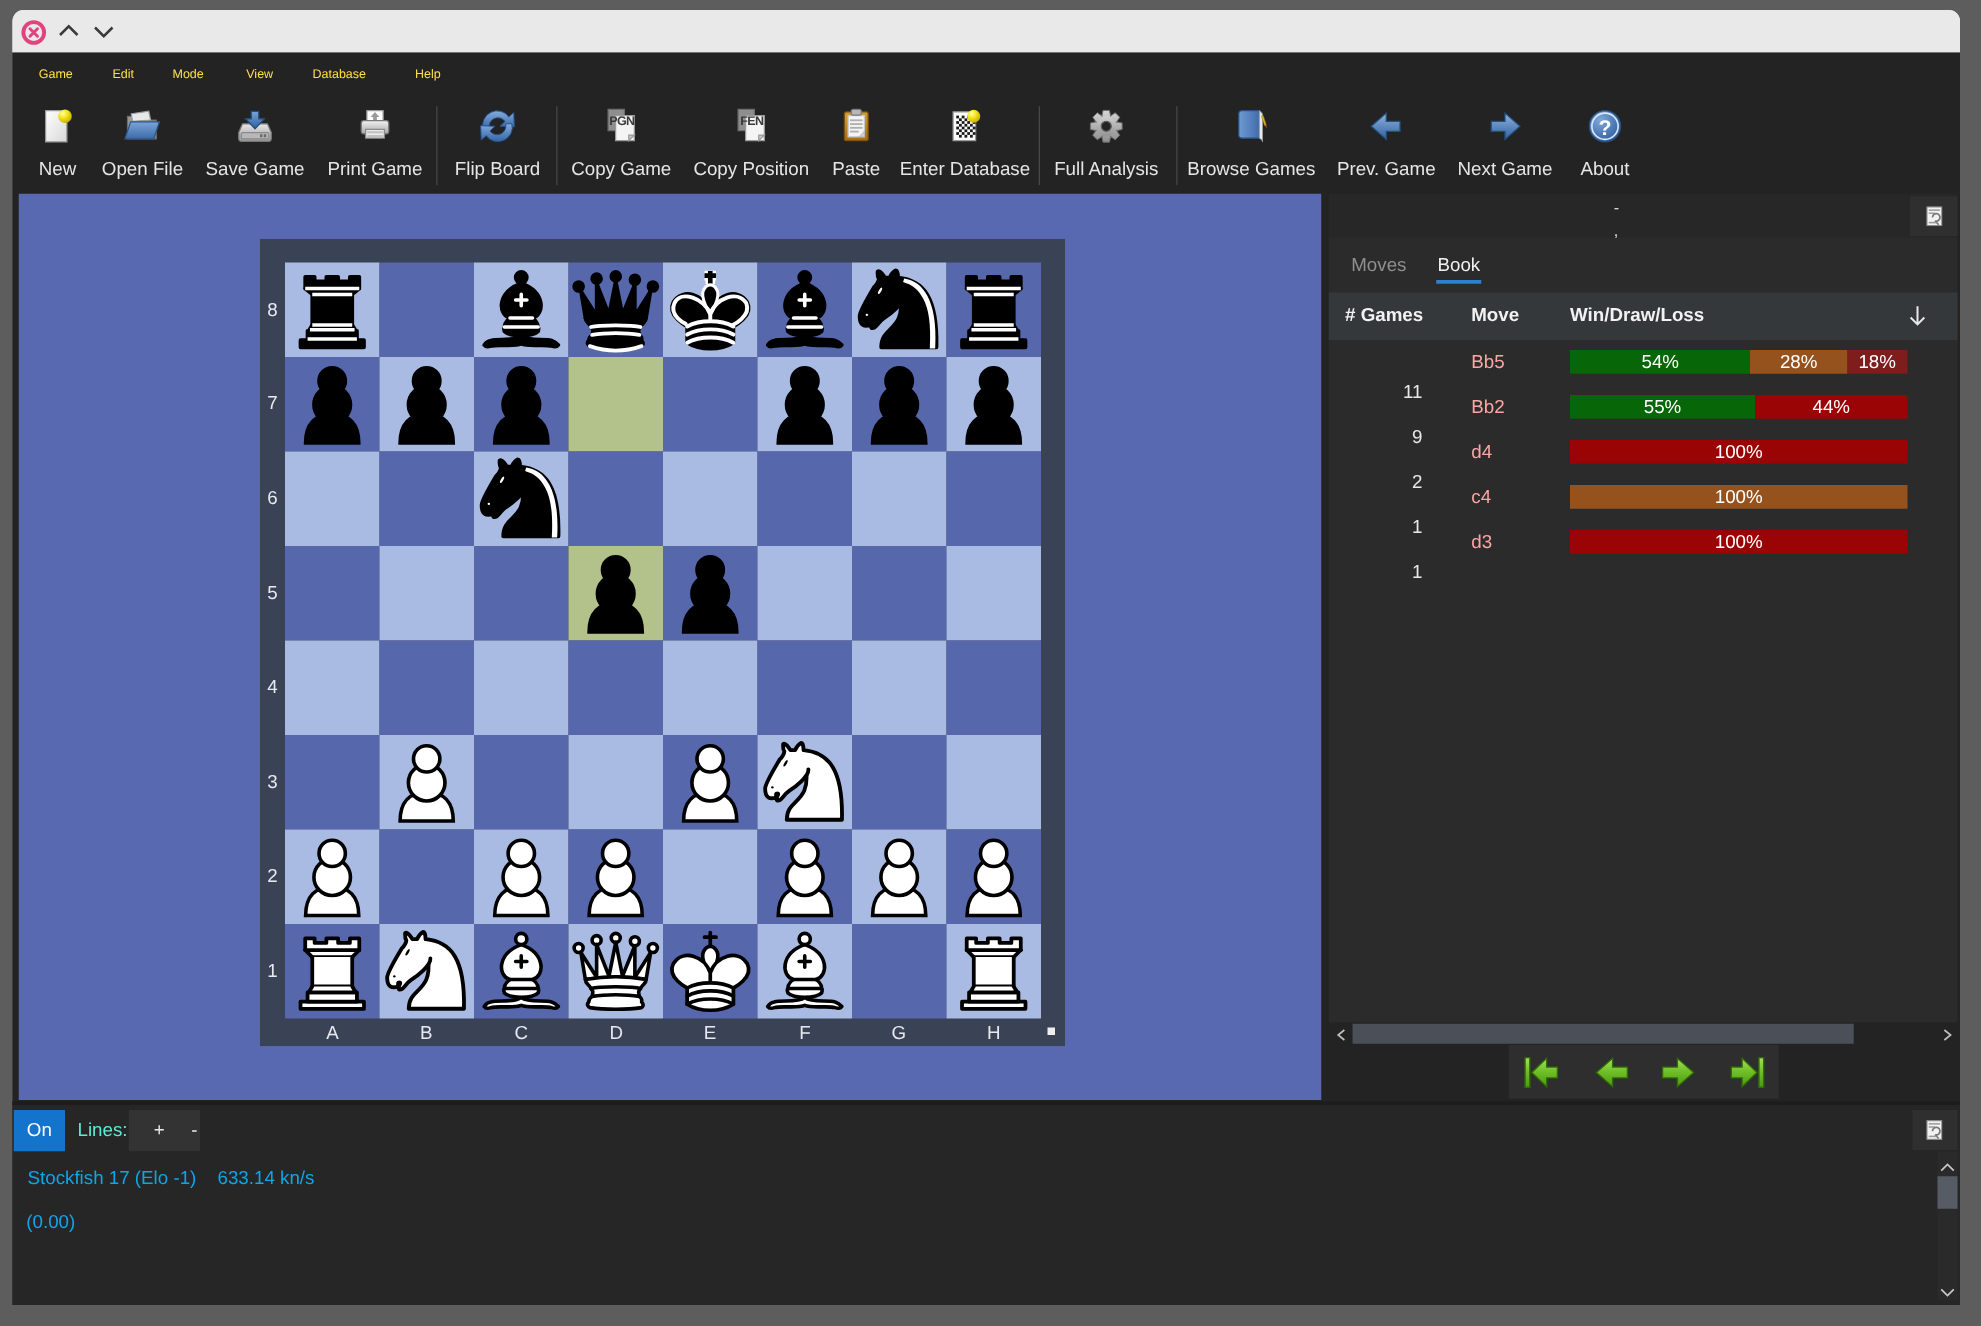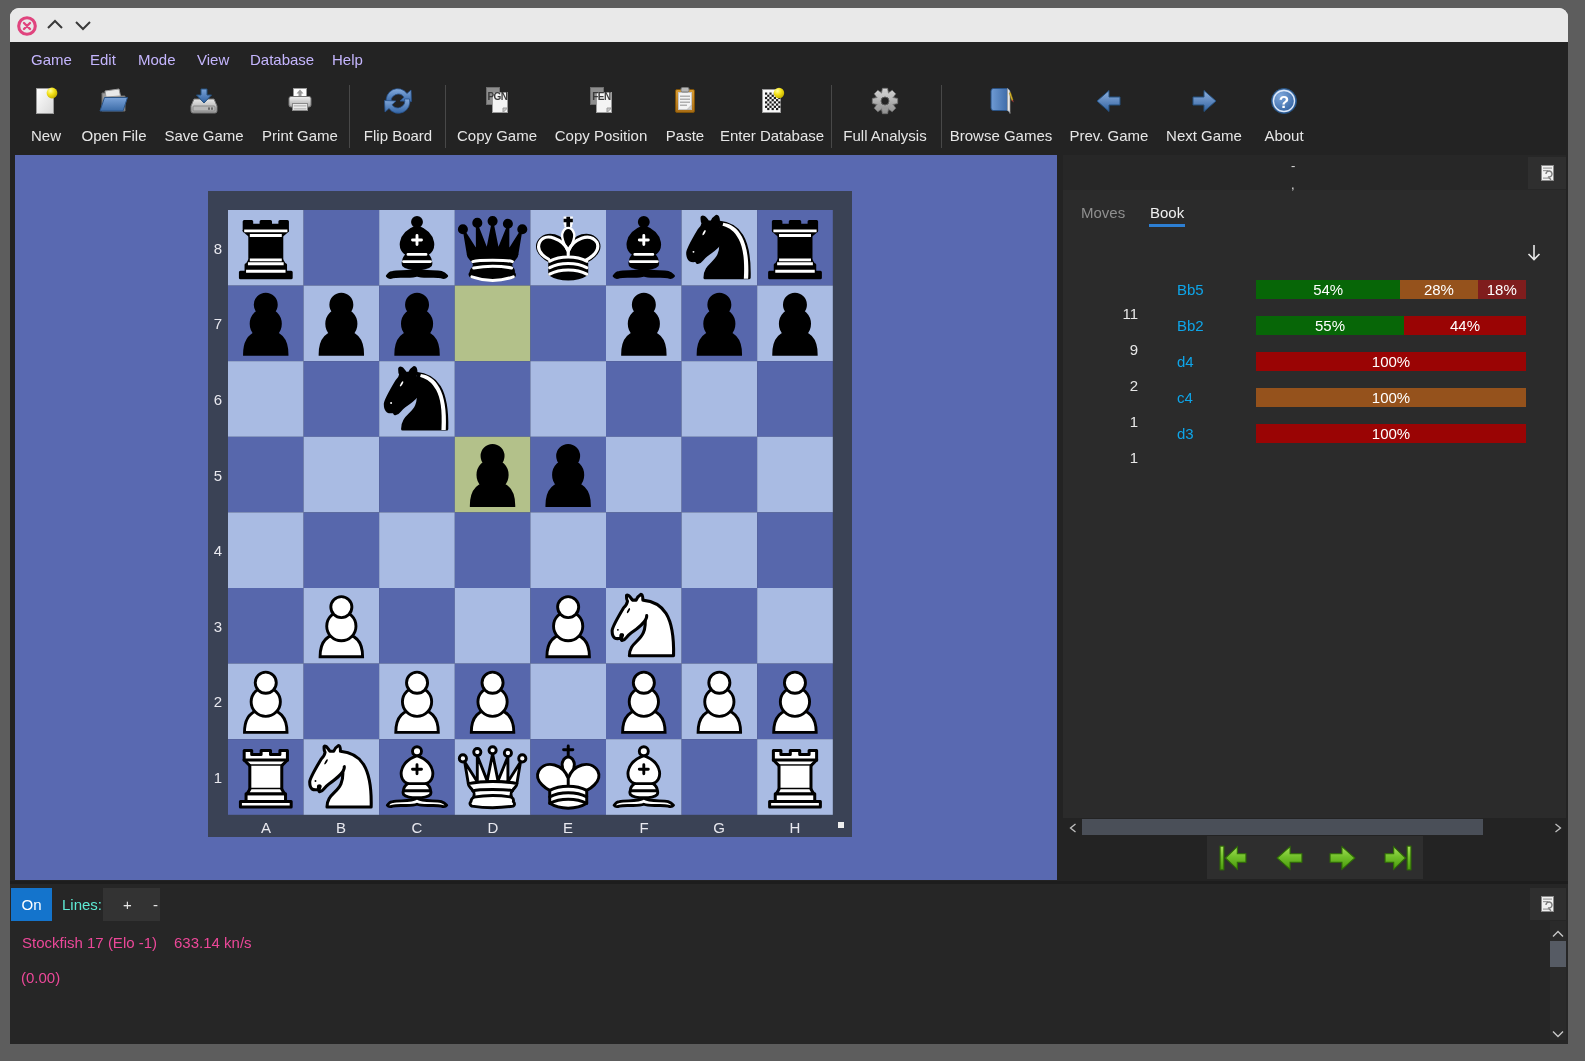--- a/index.html
+++ b/index.html
@@ -1,48 +1,48 @@
 <!DOCTYPE html>
 <html><head><meta charset="utf-8"><title>Chess</title>
 <style>
 html,body{margin:0;padding:0;}
 body{width:1585px;height:1061px;background:#5d5d5d;overflow:hidden;
      font-family:"Liberation Sans",sans-serif;position:relative;}
 .abs{position:absolute;}
 .titlebar{position:absolute;left:10px;top:8px;width:1558px;height:34px;background:#e9e9e9;
           border-radius:9px 9px 0 0;}
 .winbody{position:absolute;left:10px;top:42px;width:1558px;height:1002px;background:#232323;}
-.menu{position:absolute;top:50px;height:20px;color:#c4b5fd;font-size:15px;line-height:20px;}
+.menu{position:absolute;top:50px;height:20px;color:#fde047;font-size:10px;line-height:20px;}
 .tlabel{position:absolute;color:#e6e6e6;font-size:15px;text-align:center;white-space:nowrap;}
 .sep{position:absolute;width:1px;background:#484848;}
 .bluepanel{position:absolute;left:15px;top:155px;width:1042px;height:725px;background:#5969b1;}
 .rpanel{position:absolute;left:1063px;top:155px;width:503px;height:681px;background:#2b2b2b;}
 .rtop{position:absolute;left:0;top:0;width:503px;height:35px;background:#272727;}
 .cornerbtn{position:absolute;background:#2f2f2f;}
 .tabmoves{position:absolute;left:18px;top:49px;color:#8f8f8f;font-size:15px;}
 .tabbook{position:absolute;left:87px;top:49px;color:#f0f0f0;font-size:15px;}
 .bookline{position:absolute;left:86px;top:69px;width:36px;height:3px;background:#2d7fd3;}
 .thead{position:absolute;left:0px;top:79px;width:503px;height:38px;background:#35383b;}
 .thead span{position:absolute;top:10px;color:#f2f2f2;font-weight:bold;font-size:15px;}
 .row{position:absolute;left:0;width:503px;height:36px;}
 .rnum{position:absolute;top:9px;width:75px;text-align:right;color:#e8e8e8;font-size:15px;margin-top:24px;}
-.rmove{position:absolute;left:114px;top:9px;color:#0ea5e9;font-size:15px;}
+.rmove{position:absolute;left:114px;top:9px;color:#fca5a5;font-size:15px;}
 .bar{position:absolute;left:193px;top:8px;width:270px;height:19px;display:flex;}
 .bar div{height:19px;color:#fff;font-size:15px;text-align:center;line-height:19px;}
 .hscroll{position:absolute;left:0px;top:663px;width:503px;height:18px;background:#232323;}
 .hthumb{position:absolute;left:19px;top:1px;width:401px;height:16px;background:#4a4f58;}
 .navbar{position:absolute;left:1207px;top:836px;width:216px;height:43px;background:#2e2e2e;}
 .engine{position:absolute;left:10px;top:881px;width:1558px;height:160px;background:#262626;
         border-top:3px solid #1d1d1d;}
 .onbtn{position:absolute;left:1px;top:4px;width:41px;height:33px;background:#1474cc;color:#fff;
        font-size:15px;text-align:center;line-height:33px;}
 .lines{position:absolute;left:52px;top:4px;height:33px;color:#5eead4;font-size:15px;line-height:33px;}
 .pmbox{position:absolute;left:93px;top:4px;width:57px;height:33px;background:#333333;color:#e8e8e8;
        font-size:15px;line-height:33px;}
-.etext{position:absolute;color:#ec4899;font-size:15px;white-space:nowrap;}
+.etext{position:absolute;color:#0ea5e9;font-size:15px;white-space:nowrap;}
 .vscroll{position:absolute;left:1540px;top:37px;width:16px;height:119px;background:#2a2a2a;}
 </style></head>
 <body>
 <div class="titlebar"></div>
 <div class="titlebar">
     <svg class="abs" style="left:0px;top:0px" width="36" height="34" viewBox="0 0 36 34">
 <circle cx="17" cy="18" r="8.3" fill="none" stroke="#e0447e" stroke-width="3.1"></circle>
 <path d="M14,15 L20,21 M20,15 L14,21" stroke="#e0447e" stroke-width="2.4" stroke-linecap="round"></path>
 </svg>
     <svg class="abs" style="left:36px;top:8px" width="18" height="18" viewBox="0 0 18 18">
@@ -465,20 +465,25 @@
     <svg class="abs" style="left:478px;top:10px" width="13" height="16" viewBox="0 0 13 16">
 <rect x="0.5" y="0.5" width="12" height="15" fill="#f2f2f2" stroke="#8a8a8a"></rect>
 <rect x="2" y="2.5" width="9" height="1.2" fill="#9a9a9a"></rect>
       <rect x="2" y="5" width="5" height="1.2" fill="#9a9a9a"></rect>
 <path d="M5,9 a3,3 0 1 1 2,2.8 l3,3" fill="none" stroke="#7a7a7a" stroke-width="1.4"></path>
 <rect x="2" y="12.5" width="6" height="1.2" fill="#9a9a9a"></rect>
 </svg>
     <div class="tabmoves">Moves</div>
     <div class="tabbook">Book</div>
     <div class="bookline"></div>
+    <div class="thead">
+      <span style="left:13px"># Games</span>
+      <span style="left:114px">Move</span>
+      <span style="left:193px">Win/Draw/Loss</span>
+    </div>
     <svg class="abs" style="left:462px;top:88px" width="18" height="20" viewBox="0 0 18 20">
       <path d="M9,2 V16 M3.5,11 L9,16.5 L14.5,11" fill="none" stroke="#e8e8e8" stroke-width="1.6"></path>
     </svg>
     <div class="row" style="top:117px">
       <div class="rnum">11</div>
       <div class="rmove">Bb5</div>
       <div class="bar">
         <div style="width:146px;background:#076607">54%</div>
         <div style="width:78px;background:#95521c">28%</div>
         <div style="width:49px;background:#7f1d1d">18%</div>

